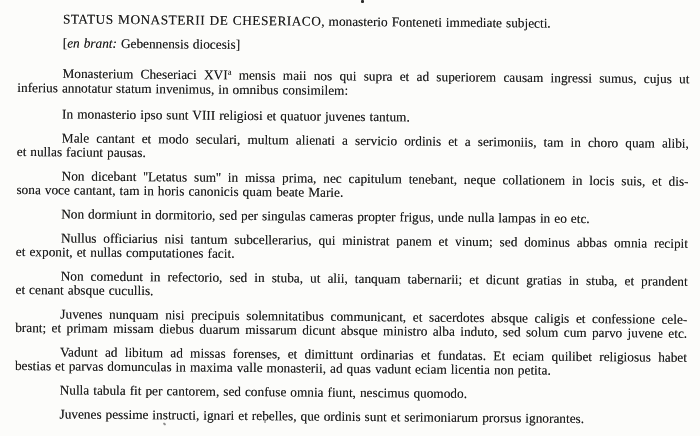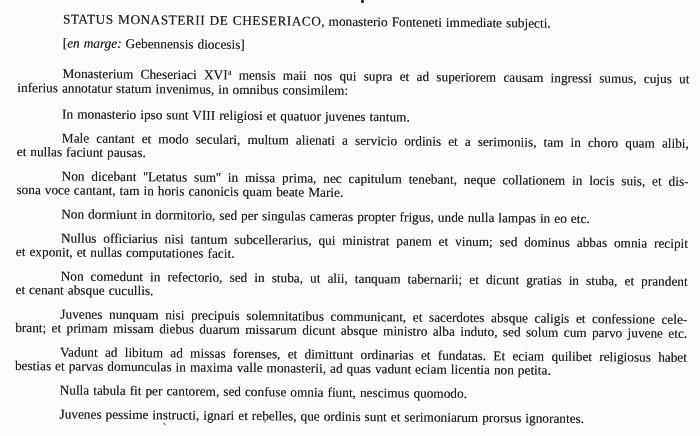--- a/index.html
+++ b/index.html
@@ -51,21 +51,21 @@
 </style>
 </head>
 <body>
 
 <div class="sheet">
   <div class="text-block">
       <div class="para title">
         <div class="line indent"><span class="seg seg-caps">STATUS MONASTERII DE CHESERIACO</span><span class="seg">, monasterio Fonteneti immediate subjecti.</span></div>
       </div>
       <div class="para marginal-note">
-        <div class="line indent"><span class="seg">[</span><span class="seg seg-i">en marge:</span><span class="seg"> Gebennensis diocesis]</span></div>
+        <div class="line indent"><span class="seg">[</span><span class="seg seg-i">en brant:</span><span class="seg"> Gebennensis diocesis]</span></div>
       </div>
       <div class="para visitation">
         <div class="line indent justify"><span class="seg">Monasterium Cheseriaci XVI</span><span class="seg seg-sup">a</span><span class="seg"> mensis maii nos qui supra et ad superiorem causam ingressi sumus, cujus ut</span></div>
         <div class="line"><span class="seg">inferius annotatur statum invenimus, in omnibus consimilem:</span></div>
       </div>
       <div class="para community">
         <div class="line indent"><span class="seg">In monasterio ipso sunt VIII religiosi et quatuor juvenes tantum.</span></div>
       </div>
       <div class="para chant">
         <div class="line indent justify"><span class="seg">Male cantant et modo seculari, multum alienati a servicio ordinis et a serimoniis, tam in choro quam alibi,</span></div>

